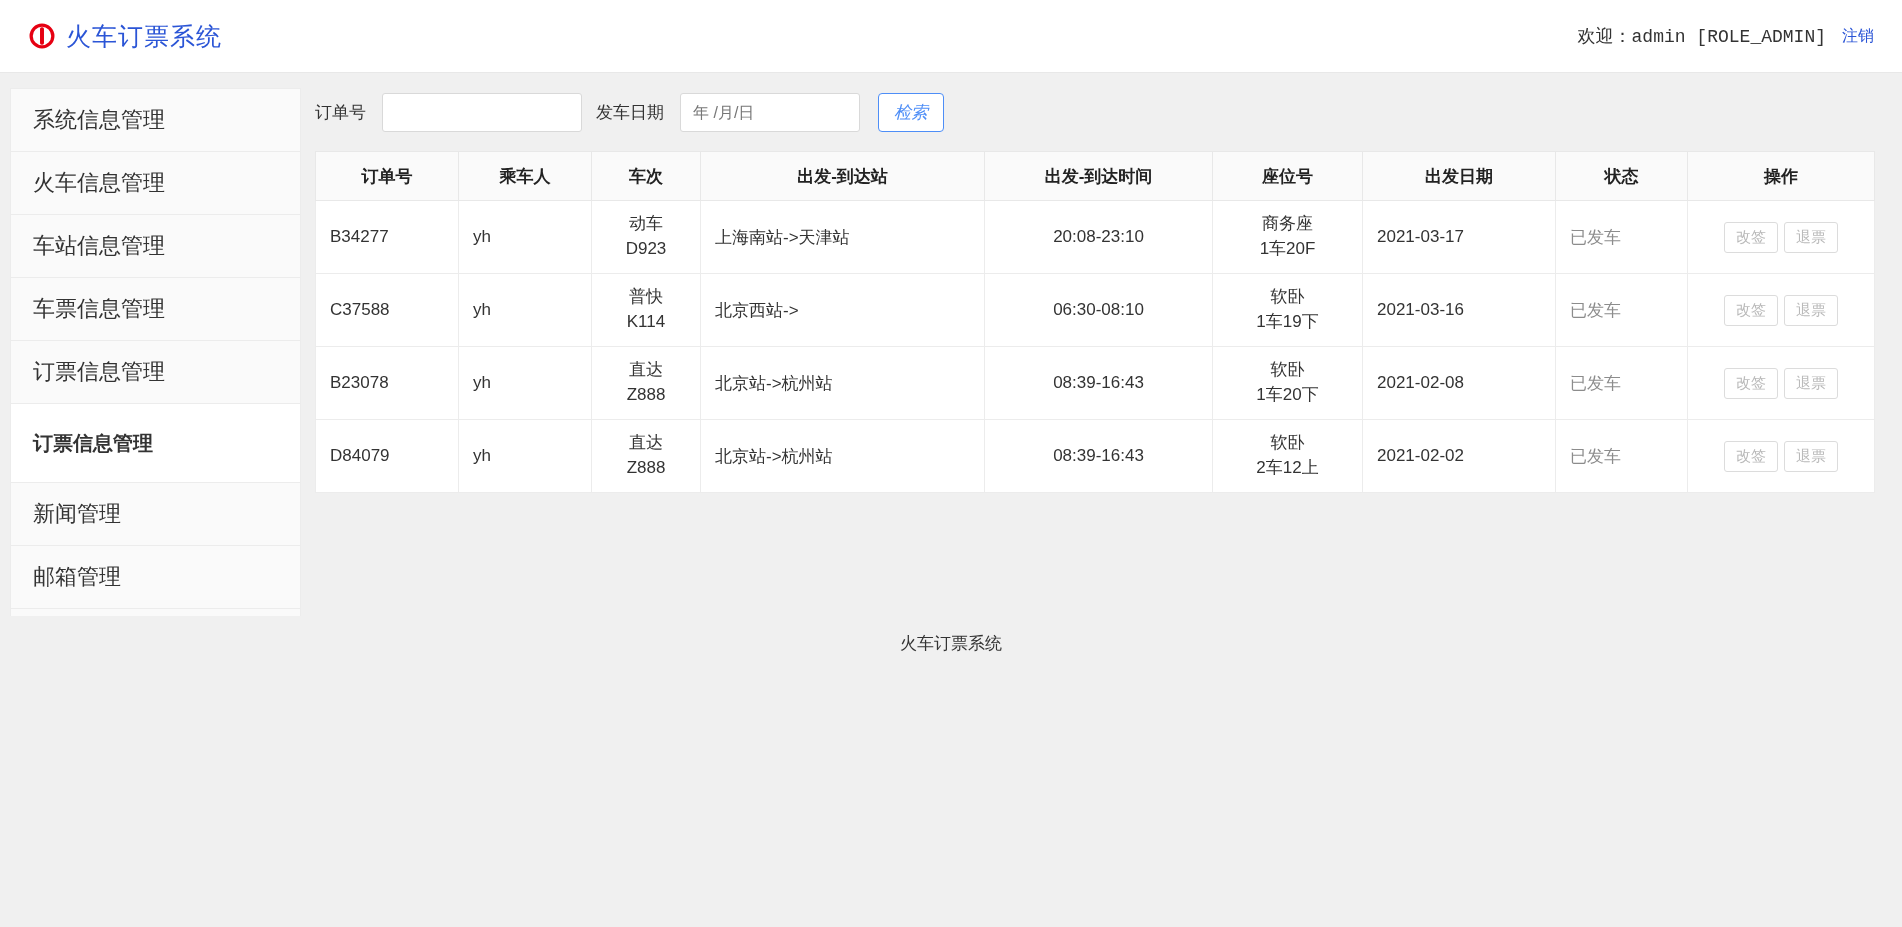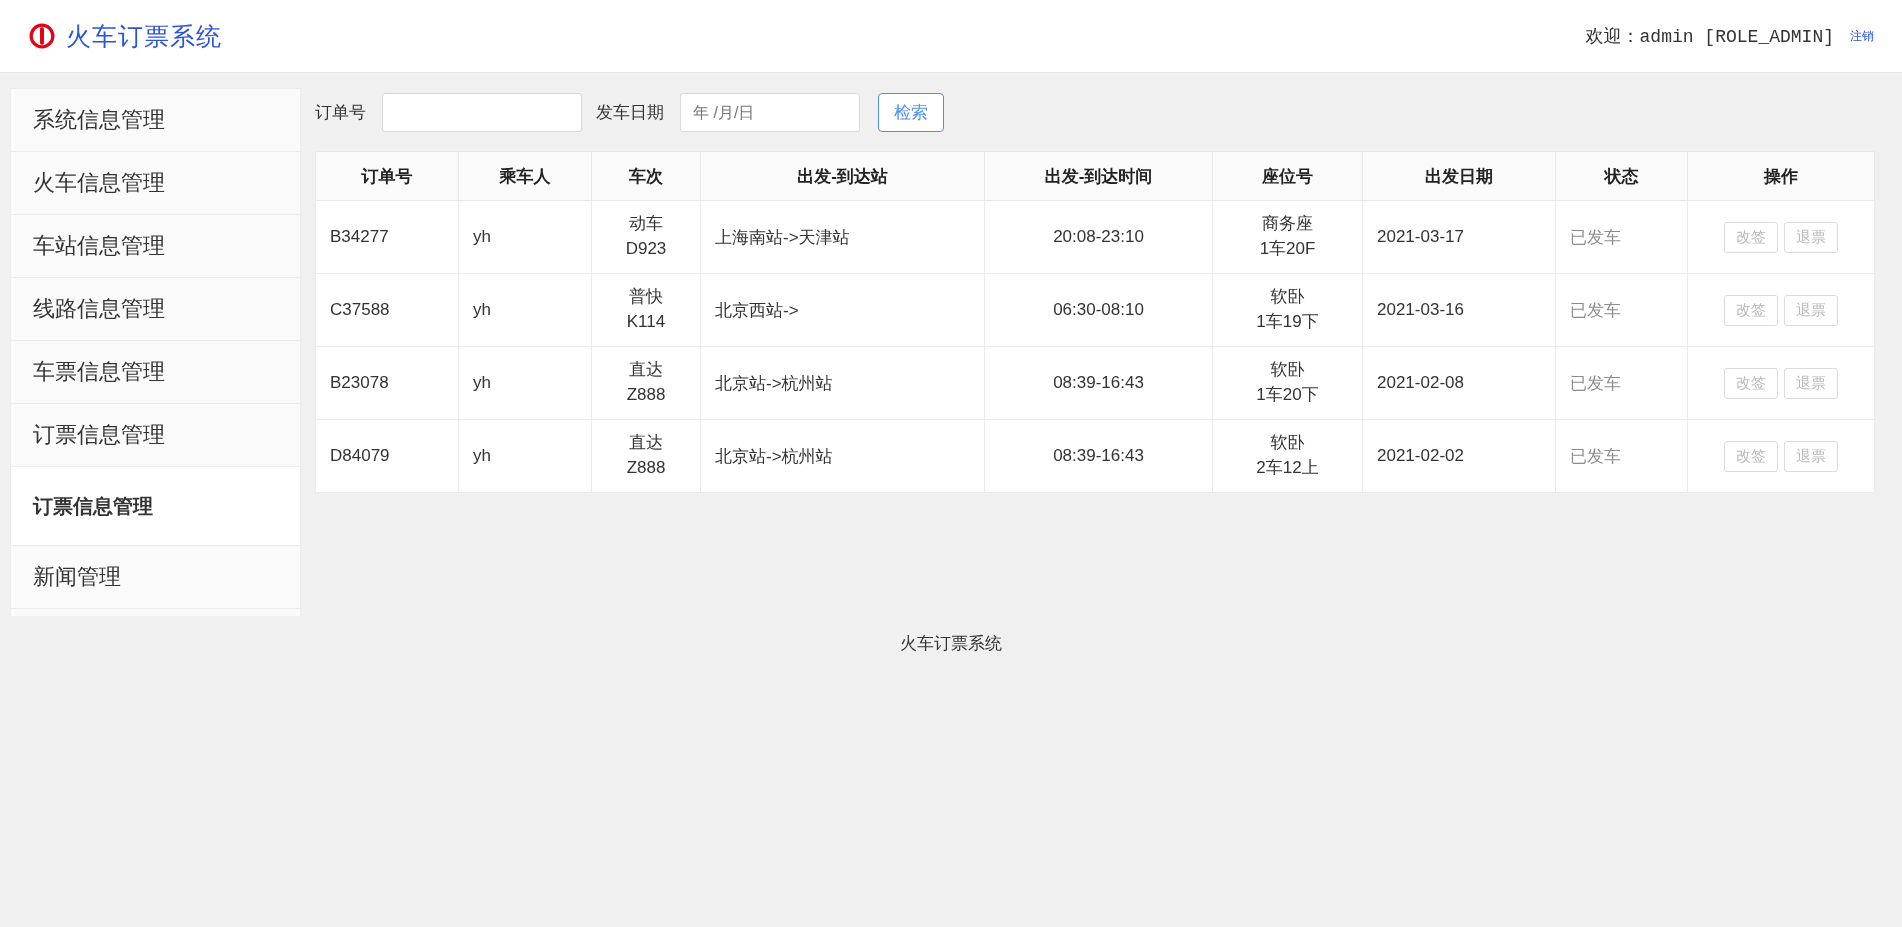--- a/index.html
+++ b/index.html
@@ -17,21 +17,21 @@
   .top-header {
     height:73px; background:#fff; border-bottom:1px solid #e8e8e8;
     display:flex; align-items:center; justify-content:space-between;
     padding:0 28px; flex:0 0 auto;
   }
   .header-left { display:flex; align-items:center; }
   .logo { color:var(--logo-red,#e60012); display:inline-flex; align-items:center; }
   .app-title { color:var(--accent,#2b55d6); font-size:25px; margin-left:10px; letter-spacing:1px; }
   .header-right { display:flex; align-items:center; gap:16px; font-size:18px;font-family:Liberation Mono, monospace; }
   .welcome-text { color:#333; }
-  .logout-link { color:var(--accent,#2b55d6); cursor:pointer; text-decoration:none; font-size:12px; }
+  .logout-link { color:var(--accent,#2b55d6); cursor:pointer; text-decoration:none; font-size:16px; }
 
   
   .layout { flex:1 1 auto; display:flex; align-items:flex-start; padding:15px 28px 0 10px; overflow:hidden; }
 
   
   .sidebar { width:291px; flex:0 0 auto; border:1px solid #ececec; border-bottom:none; background:#fafafa; }
   .side-item {
     height:63px; line-height:62px; padding-left:22px; font-size:22px;
     background:#fafafa; border-bottom:1px solid #ececec; cursor:pointer;
     white-space:nowrap; overflow:hidden;
@@ -53,21 +53,21 @@
   }
   .date-input {
     width:180px; height:39px; border:1px solid #d9d9d9; border-radius:3px;
     background:#fff; padding:8px 12px; font-size:16px; color:#555; outline:none; margin-right:18px;
     font-family:inherit;
   }
   .order-input::placeholder, .date-input::placeholder { color:#777; }
   .search-btn {
     height:39px; padding:0 15px; font-size:17px;
     color:var(--btn-blue,#4e8ef7); border:1px solid var(--btn-blue,#4e8ef7);
-    background:#fff; border-radius:4px; cursor:pointer; font-family:inherit;
+    background:#fff; border-radius:4px; cursor:pointer; font-family:inherit;font-style:italic;
   }
 
   
   table.booking-table {
     border-collapse:collapse; background:#fff; width:1559px; table-layout:fixed;
     font-size:17px;
   }
   .booking-table th {
     background:#fafafa; border:1px solid #e8e8e8; height:49px;
     font-weight:bold; color:#222; text-align:center; padding:0 8px;
@@ -112,21 +112,20 @@
       <a class="logout-link" href="#">注销</a>
     </div>
   </header>
 
   <div class="layout">
 
     <aside class="sidebar">
         <div class="side-item">系统信息管理</div>
         <div class="side-item">火车信息管理</div>
         <div class="side-item">车站信息管理</div>
-        <div class="side-item">线路信息管理</div>
         <div class="side-item">车票信息管理</div>
         <div class="side-item">订票信息管理</div>
         <div class="side-item active">订票信息管理</div>
         <div class="side-item">新闻管理</div>
         <div class="side-item">邮箱管理</div>
         <div class="side-item">个人信息管理</div>
       </aside>
 
     <main class="content">
 

